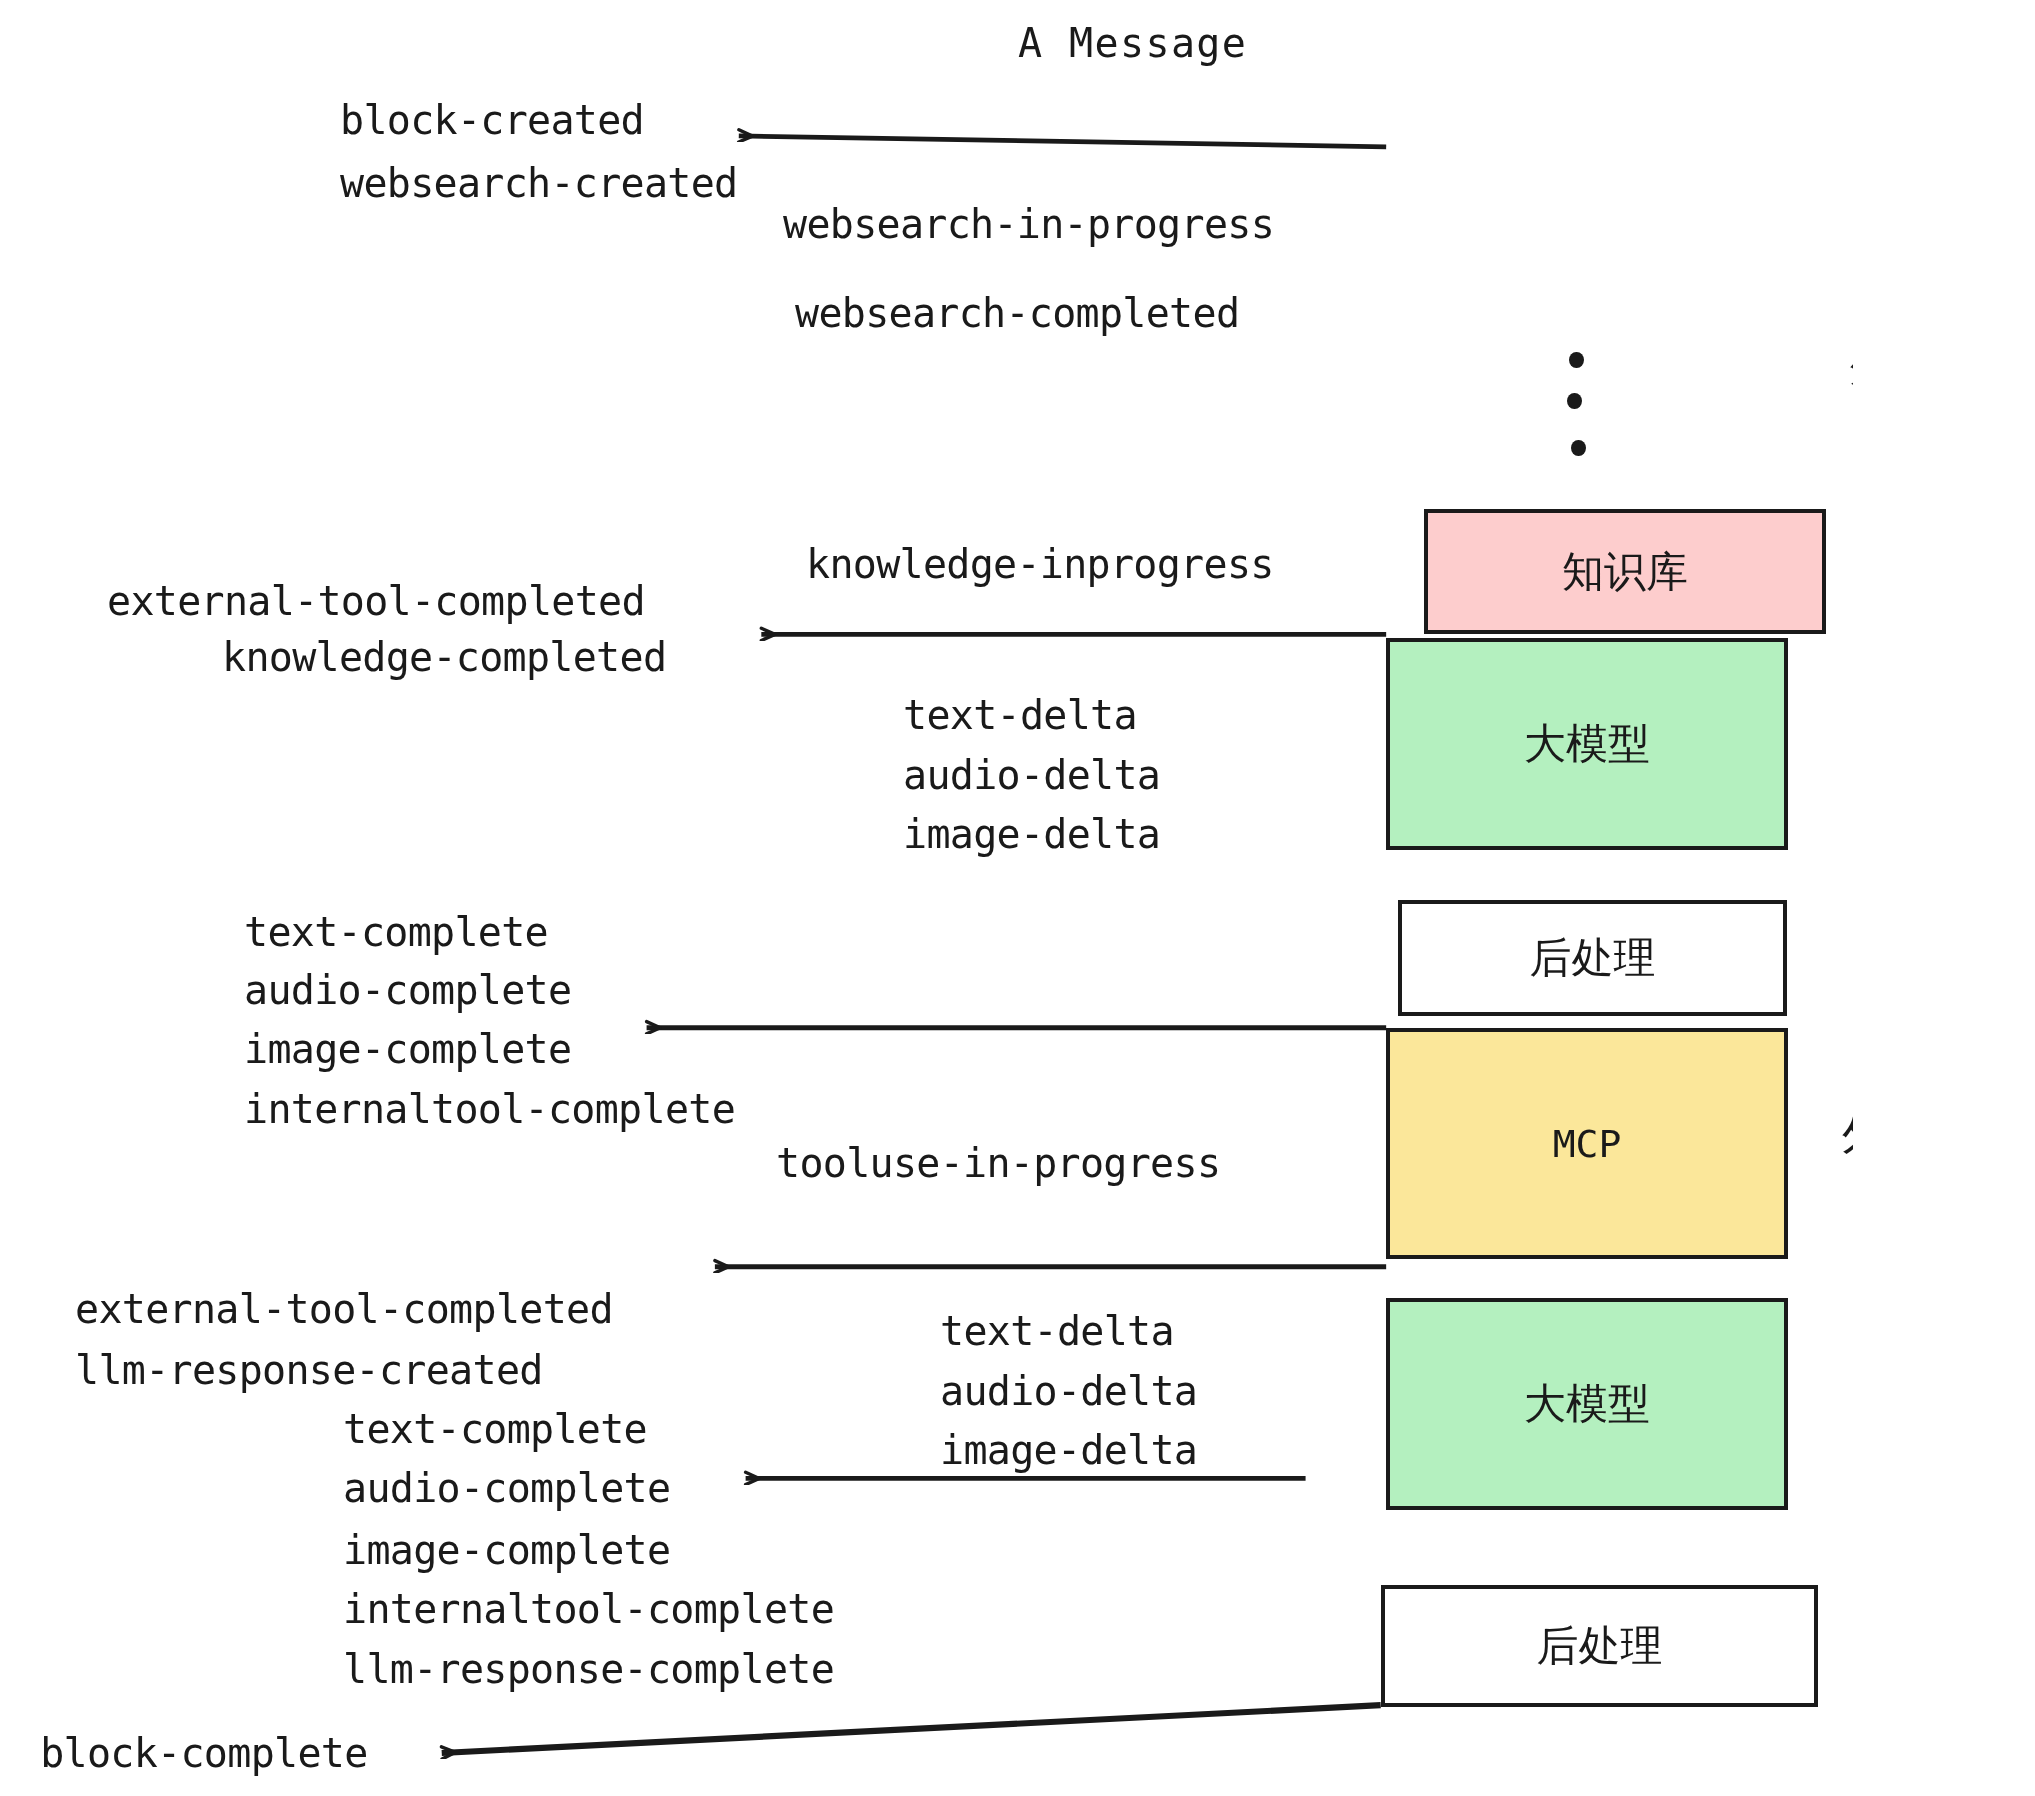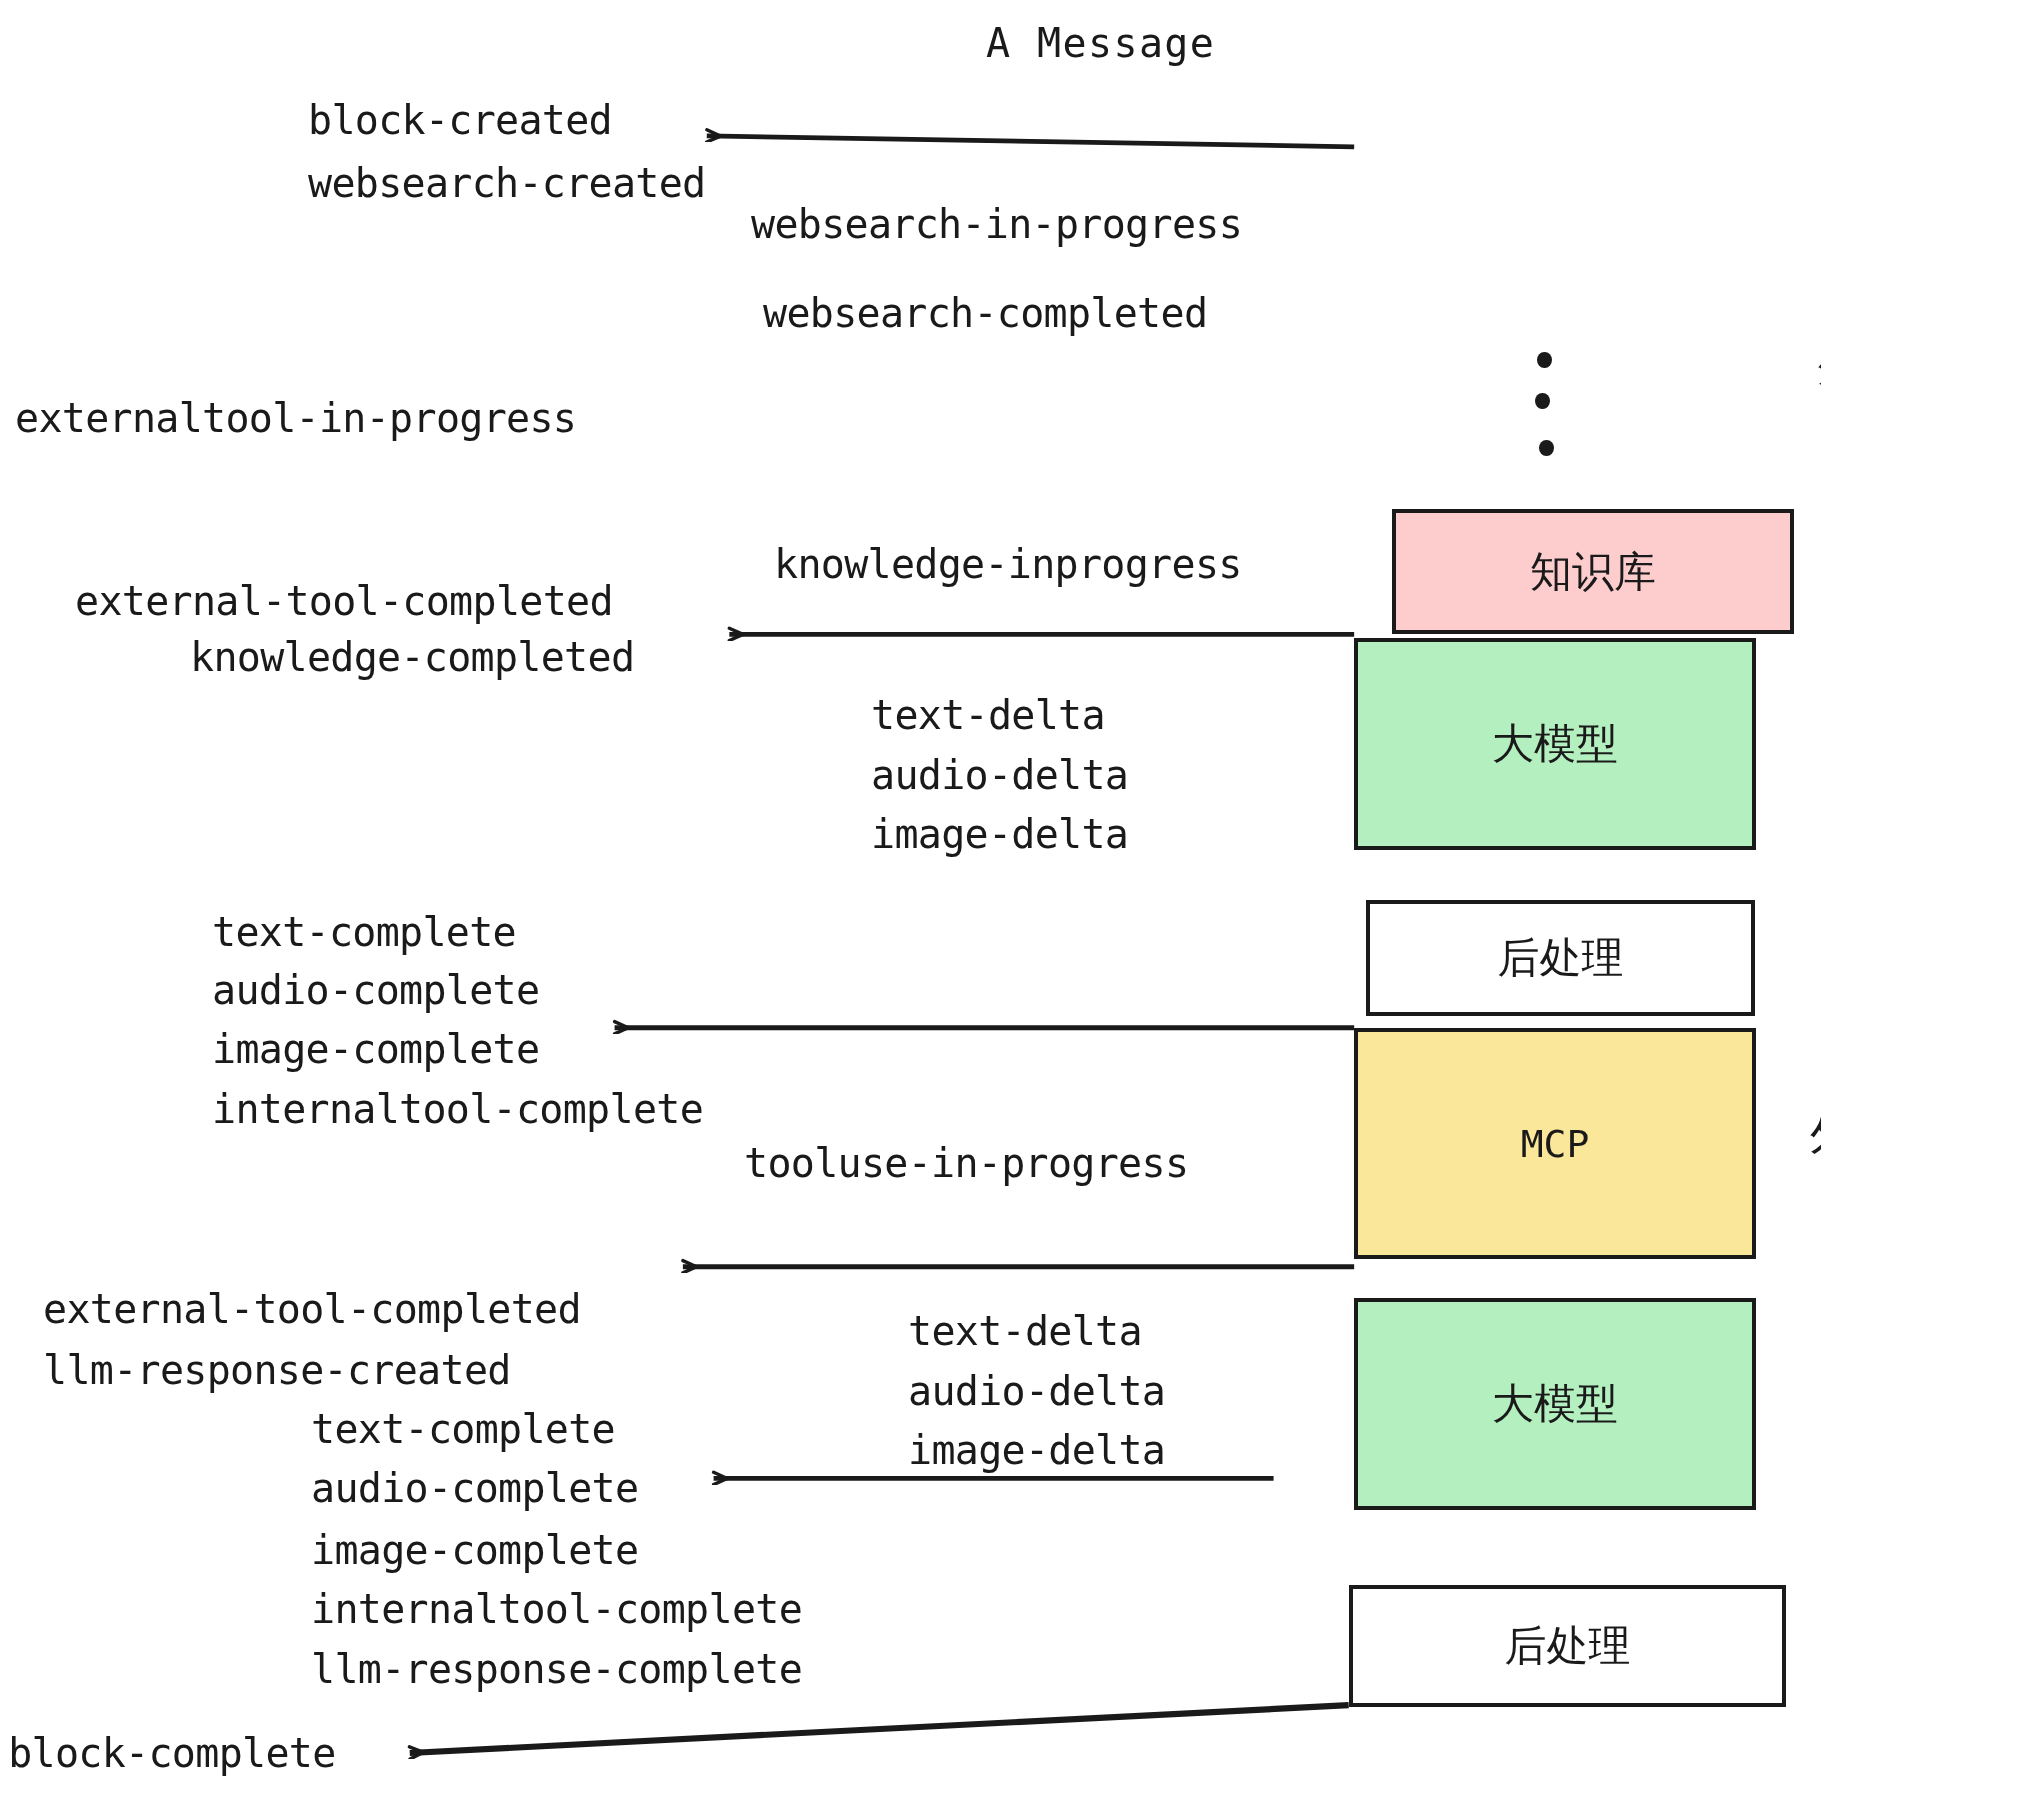--- a/index.html
+++ b/index.html
@@ -7,20 +7,21 @@
     padding: 0;
     background: #ffffff;
   }
   #canvas {
     position: relative;
     width: 1821px;
     height: 1796px;
     background: #ffffff;
     font-family: "DejaVu Sans Mono", monospace;
     overflow: hidden;
+    margin-left: 32px;
   }
   #wires {
     position: absolute;
     left: 0; top: 0;
     width: 2035px;
     height: 1796px;
     pointer-events: none;
   }
   .evt {
     position: absolute;
@@ -138,21 +139,20 @@
     <span>后处理</span>
   </div>
 
   <div class="grp-label" style="left:1818px; top:344px;">外部工具</div>
   <div class="grp-label" style="left:1810px; top:1112px;">外部工具</div>
 
   <div class="evt" style="left:308px; top:100px;">block-created</div>
   <div class="evt" style="left:308px; top:163px;">websearch-created</div>
   <div class="evt" style="left:751px; top:204px;">websearch-in-progress</div>
   <div class="evt" style="left:763px; top:293px;">websearch-completed</div>
-  <div class="evt" style="left:15px; top:398px;">externaltool-in-progress</div>
 
   <div class="evt" style="left:774px; top:544px;">knowledge-inprogress</div>
   <div class="evt" style="left:75px; top:581px;">external-tool-completed</div>
   <div class="evt" style="left:190px; top:637px;">knowledge-completed</div>
 
   <div class="evt" style="left:871px; top:695px;">text-delta</div>
   <div class="evt" style="left:871px; top:755px;">audio-delta</div>
   <div class="evt" style="left:871px; top:814px;">image-delta</div>
 
   <div class="evt" style="left:212px; top:912px;">text-complete</div>

